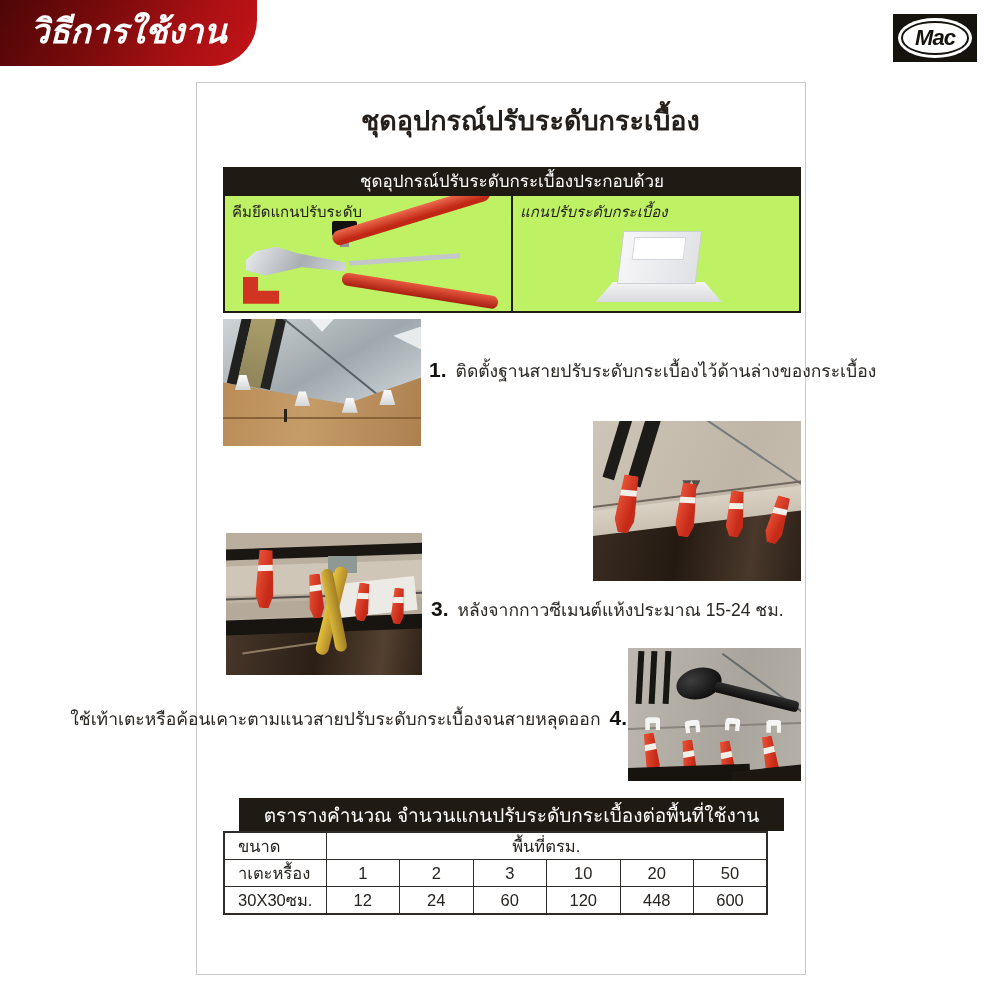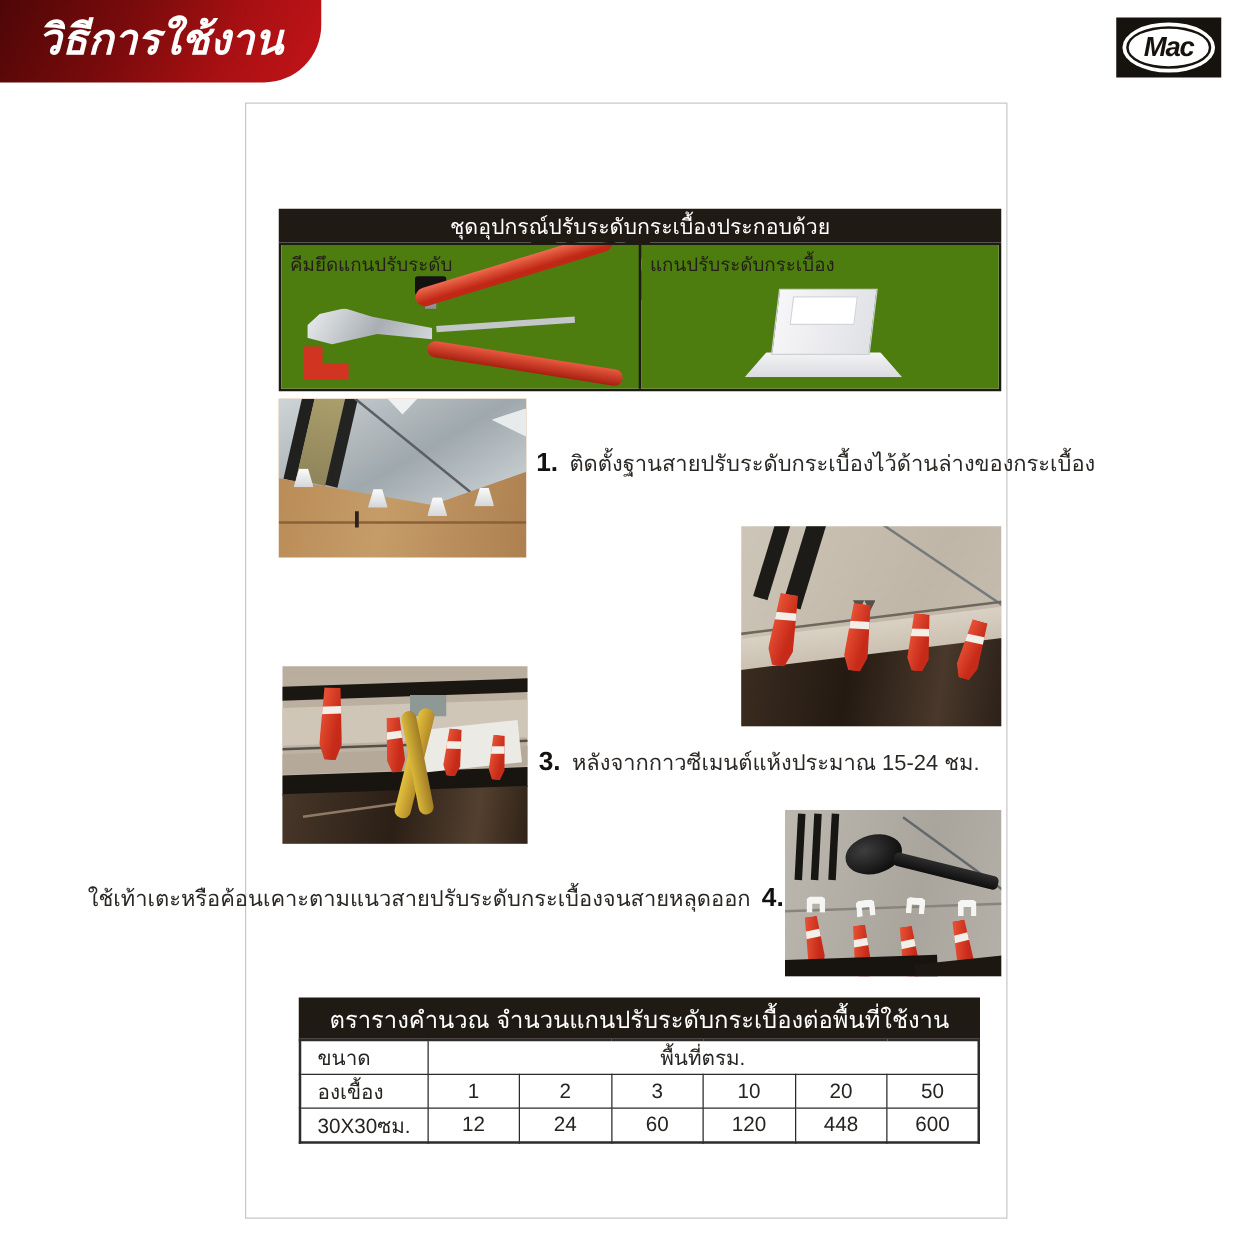--- a/index.html
+++ b/index.html
@@ -29,22 +29,22 @@
 
   .title-th { position:absolute; left:164px; top:16px; font-size:27px; font-weight:bold; color:#241f1b; }
   .title-en { position:absolute; left:165px; top:54px; font-size:20px; color:#3f3b37; word-spacing:9px; letter-spacing:1px; }
 
   .comp-bar { position:absolute; left:26px; top:84px; width:578px; height:27px; background:#201a14;
     display:flex; align-items:center; justify-content:center; }
   .comp-bar span { color:#fff; font-size:17px; }
 
   .comp-table { position:absolute; left:26px; top:111px; width:578px; height:119px;
     border:2px solid #201a14; display:flex; }
-  .comp-cell { flex:1; border-right:2px solid #201a14; position:relative; overflow:hidden; background:#4d7c0f; }
-  .comp-cell:last-child { border-right:none; }
+  .comp-cell { flex:1; border-right:2px solid #201a14; position:relative; overflow:hidden; background:#bef264; }
+  .comp-cell:last-child { border-right:none;font-style:italic; }
   .comp-label { position:absolute; left:7px; top:4px; font-size:15px; color:#241f1b; z-index:5; }
 
   
   .ph { position:absolute; overflow:hidden; }
   .abs { position:absolute; }
 
   
   .pl-jaw   { position:absolute; left:6%; top:30%; width:36%; height:34%;
     background:linear-gradient(120deg,#eceef0,#a8aeb3 55%,#d6dadc);
     clip-path:polygon(0 45%,10% 15%,30% 0,52% 22%,100% 52%,100% 82%,56% 68%,20% 95%,0 78%); }
@@ -155,21 +155,21 @@
   .step-txt { font-size:17.5px; color:#2b2724; white-space:nowrap; }
   .sl1 { left:232px; top:274px; }
   .sl2 { left:4px;  top:402px; width:402px; justify-content:flex-end; }
   .sl3 { left:234px; top:513px; }
   .sl4 { left:6px;  top:622px; width:424px; justify-content:flex-end; }
 
   
   .calc-title { position:absolute; left:42px; top:715px; width:545px; height:33px; background:#201a14;
     display:flex; align-items:center; justify-content:center; }
   .calc-title span { color:#fff; font-size:19px; }
-  table.calc { position:absolute; left:42px; top:748px; width:545px; border-collapse:collapse;
+  table.calc { position:absolute; left:26px; top:748px; width:545px; border-collapse:collapse;
     table-layout:fixed; font-size:16.5px; color:#262320; border:2px solid #2e2b28; }
   table.calc td { border:1px solid #2e2b28; height:23px; text-align:center; padding:0; }
   table.calc td.lft { text-align:left; padding-left:13px; }
   col.c0 { width:102px; }
 </style>
 </head>
 <body>
 
 <div class="canvas">
 
@@ -183,20 +183,21 @@
     </div>
   </div>
 
   <div class="page">
 
     <div class="mac-logo mac-page" style="position:absolute;">
       <div class="oval">
         <span class="mac-txt">Mac</span>
       </div>
     </div>
+    <div class="title-th">ชุดอุปกรณ์ปรับระดับกระเบื้อง</div>
 
     <div class="comp-bar">
       <span>ชุดอุปกรณ์ปรับระดับกระเบื้องประกอบด้วย</span>
     </div>
 
     <div class="comp-table">
       <div class="comp-cell">
         <div class="comp-label">คีมยึดแกนปรับระดับ</div>
         <div class="abs" style="left:4px;top:24px;right:4px;bottom:2px;">
           <div class="pl-jaw"></div>
@@ -316,21 +317,21 @@
           <col>
           <col>
           <col>
         </colgroup>
       <tbody>
           <tr>
         <td class="lft">ขนาด</td>
         <td colspan="6">พื้นที่ตรม.</td>
       </tr>
       <tr>
-        <td class="lft">องเขื้อง</td>
+        <td class="lft">าเตะหรื้อง</td>
         <td>1</td>
         <td>2</td>
         <td>3</td>
         <td>10</td>
         <td>20</td>
         <td>50</td>
       </tr>
       <tr>
         <td>30X30ซม.</td>
         <td>12</td>

